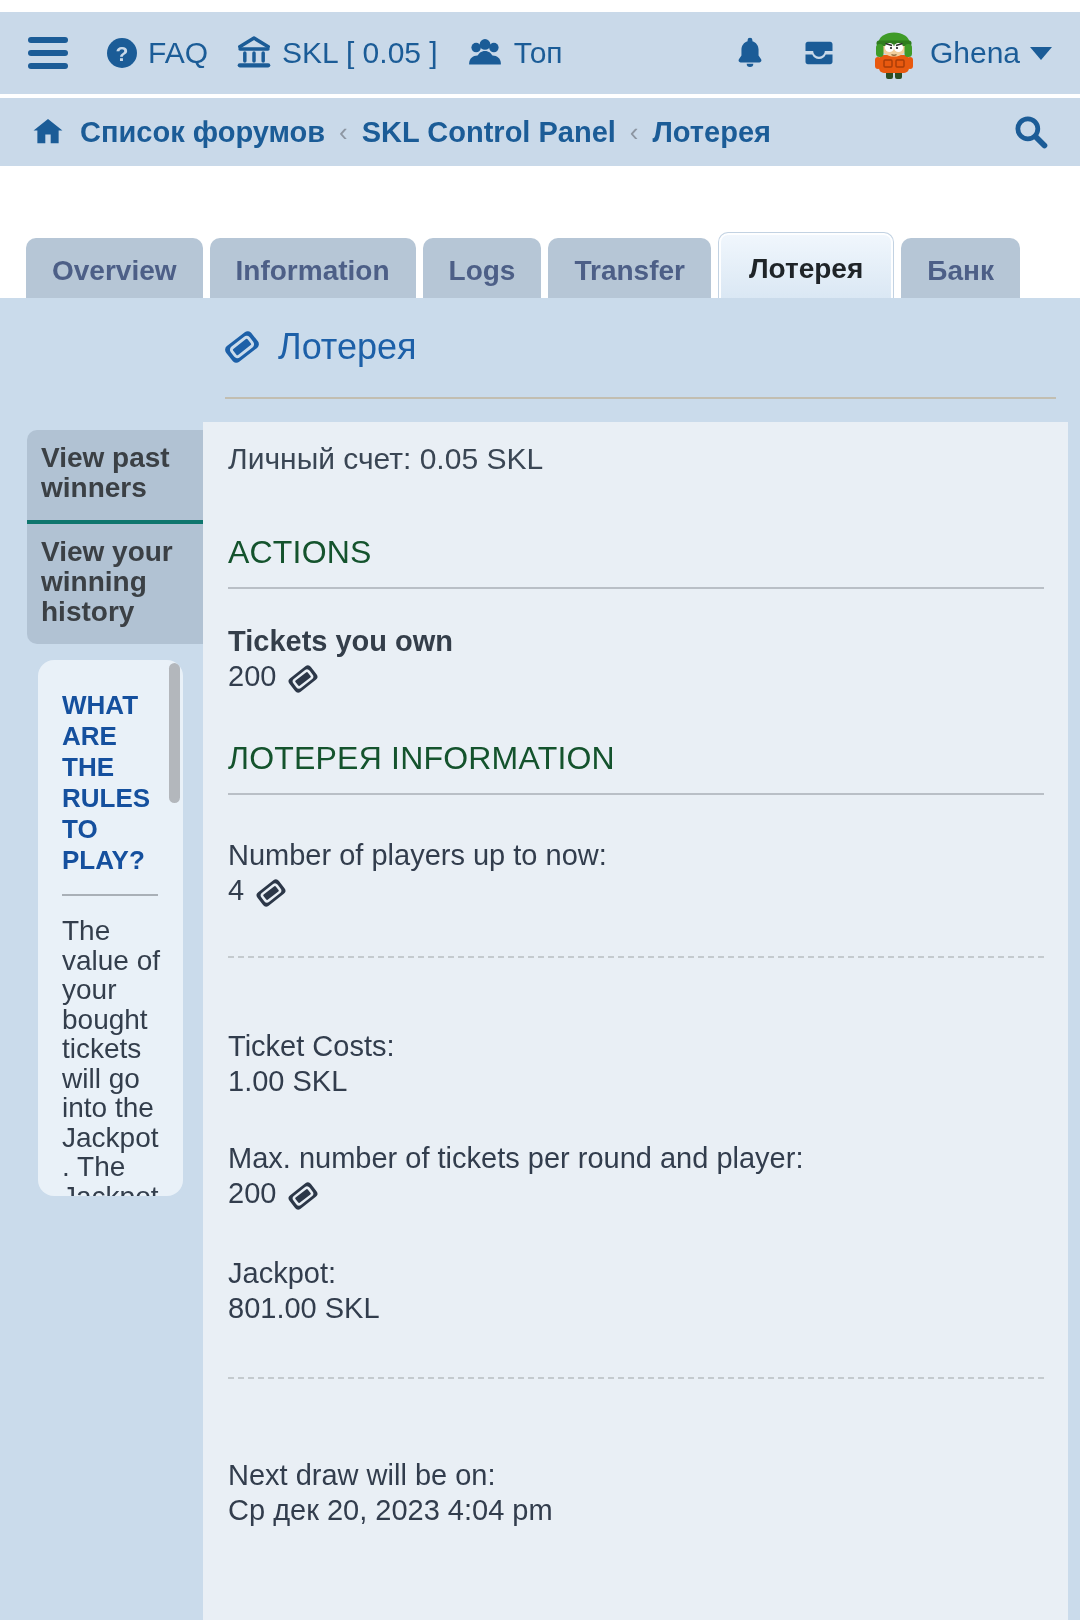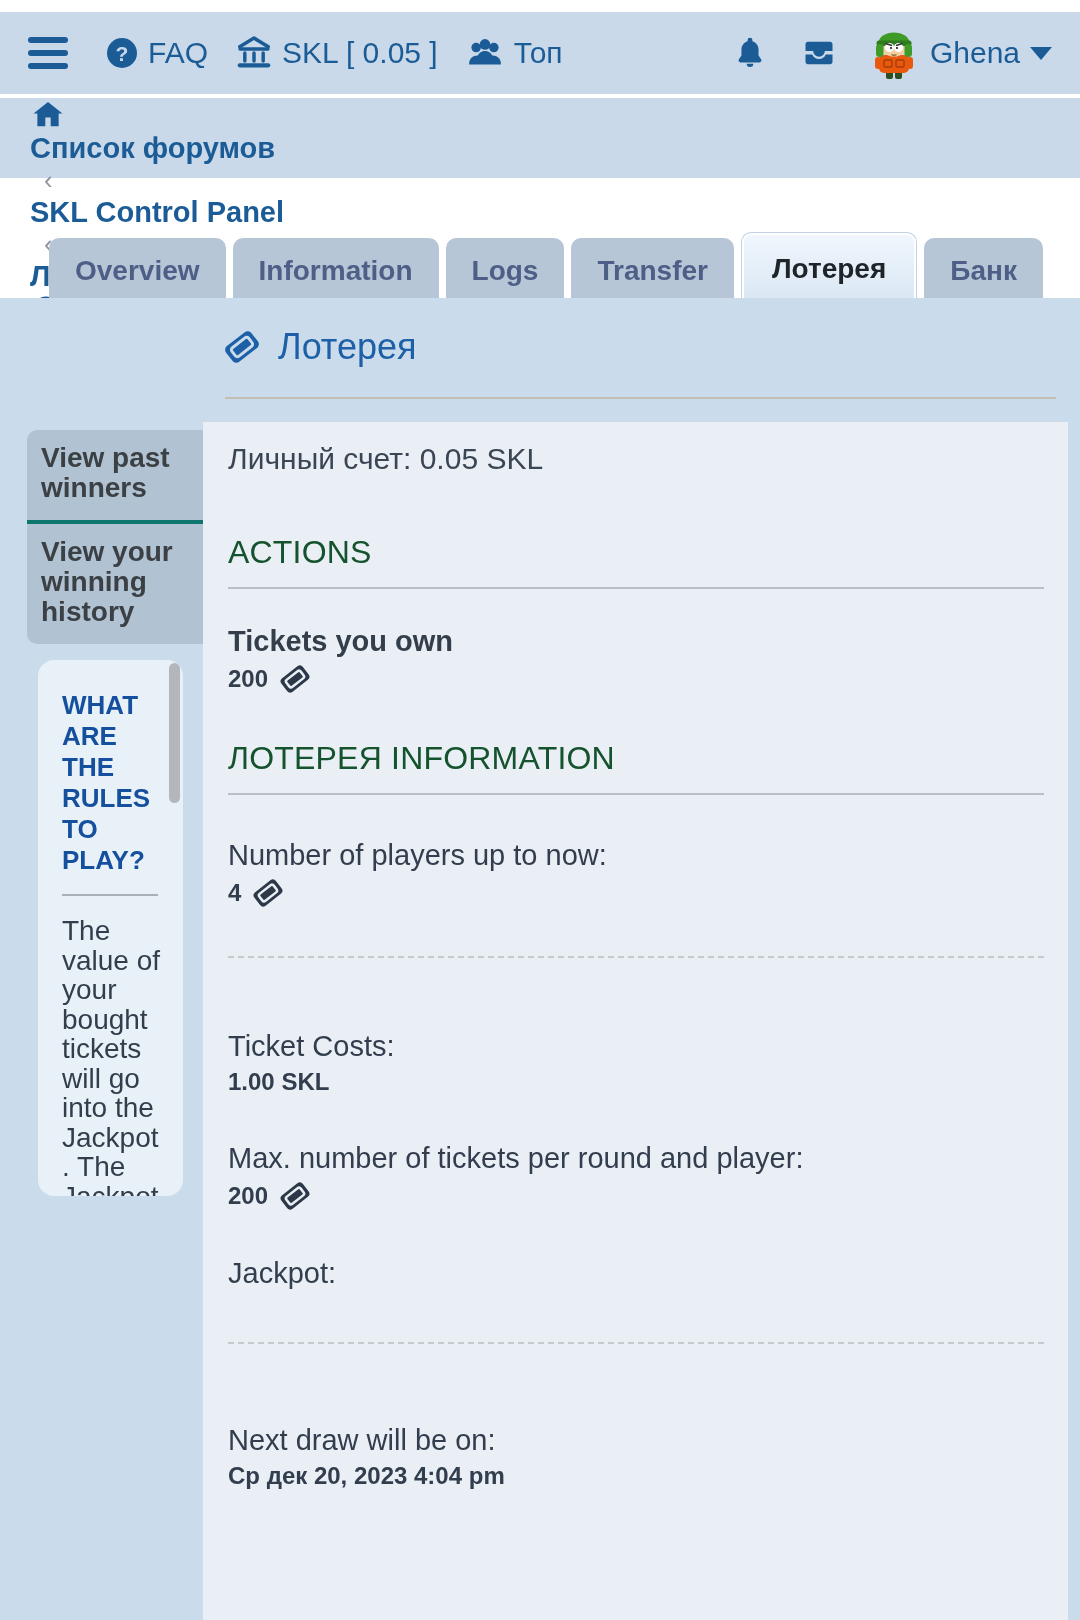--- a/index.html
+++ b/index.html
@@ -18,29 +18,29 @@
   .nav-item { display:flex; align-items:center; gap:8px; margin-right:26px; color:#1b5c97; font-size:30px; }
   .nav-item svg { display:block; }
   .spacer { flex:1; }
   .icon-btn { margin-left:32px; cursor:pointer; display:flex; align-items:center; }
   .username { color:#1b5c97; font-size:30px; margin:0 10px 0 12px; cursor:pointer; }
   .caret-down { width:0; height:0; border-left:11px solid transparent; border-right:11px solid transparent;
     border-top:13px solid #1b5c97; cursor:pointer; }
 
   
   .crumbbar {
-    position:absolute; top:98px; left:0; width:1080px; height:80px;
-    background:#c9d9e9; display:flex; align-items:flex-start; padding:0 30px;flex-direction:column;
+    position:absolute; top:98px; left:0; width:1080px; height:68px;
+    background:#c9d9e9; display:flex; align-items:center; padding:0 30px;
   }
   .crumb { color:#1b5c97; font-size:29px; font-weight:700; }
   .crumb-sep { color:#8d96a2; font-size:26px; margin:0 14px; }
   .home-ic { margin-right:14px; display:flex; }
 
   
-  .tabs { position:absolute; top:232px; left:49px; display:flex; align-items:flex-end; gap:7px; }
+  .tabs { position:absolute; top:232px; left:26px; display:flex; align-items:flex-end; gap:7px; }
   .tab {
     height:66px; background:#b6c6d6; border-radius:10px 10px 0 0;
     display:flex; align-items:center; justify-content:center;
     padding:0 26px; font-size:28px; font-weight:700; color:#4d5f87; cursor:pointer;
   }
   .tab.active {
     height:72px; color:#1f2428;
     background:linear-gradient(#f1f7fd,#d8e6f3);
     border:1px solid #c2d2e2; border-bottom:none;
     box-shadow:inset 0 0 0 2px #fdfeff;
@@ -76,21 +76,21 @@
   .main-panel {
     position:absolute; top:124px; left:203px; width:865px; height:1198px;
     background:#e9eff5; padding:20px 24px 0 25px;
   }
   .account { color:#3a4654; font-size:30px; margin-bottom:58px; }
   .sec-h { color:#14532d; font-size:32px; font-weight:400; letter-spacing:.2px; }
   .sec-hr { height:2px; background:#b9bfc6; margin:16px 0 0 0; }
   .field { margin-top:36px; }
   .flabel { color:#323d4d; font-size:29px; line-height:33px; }
   .flabel.bold { font-weight:700; color:#343e4a; }
-  .fvalue { display:flex; align-items:center; gap:10px; color:#323d4d; font-size:24px; line-height:33px; margin-top:2px;font-weight:bold; }
+  .fvalue { display:flex; align-items:flex-start; gap:10px; color:#323d4d; font-size:29px; line-height:33px; margin-top:2px; }
   .fvalue .tk { margin-top:2px; }
   .gap-lg { margin-top:62px; }
   .hr-dashed { border-top:2px dashed #c4cace; margin:46px 0 0 0; }
   .after-dash { margin-top:72px; }
   .after-dash2 { margin-top:80px; }
   .tk { display:block; }
 </style>
 </head>
 <body>
 
@@ -285,20 +285,23 @@
       <div class="fvalue">
         <span>200</span>
         <svg class="tk" width="34" height="34" viewBox="0 0 30 30">
             <use href="#tk-shape"></use>
           </svg>
       </div>
     </div>
 
     <div class="field" style="margin-top:44px">
       <div class="flabel">Jackpot:</div>
+      <div class="fvalue">
+          <span>801.00 SKL</span>
+        </div>
     </div>
 
     <div class="hr-dashed" style="margin-top:52px"></div>
 
     <div class="field after-dash2">
       <div class="flabel">Next draw will be on:</div>
       <div class="fvalue">
           <span>Ср дек 20, 2023 4:04 pm</span>
         </div>
     </div>

